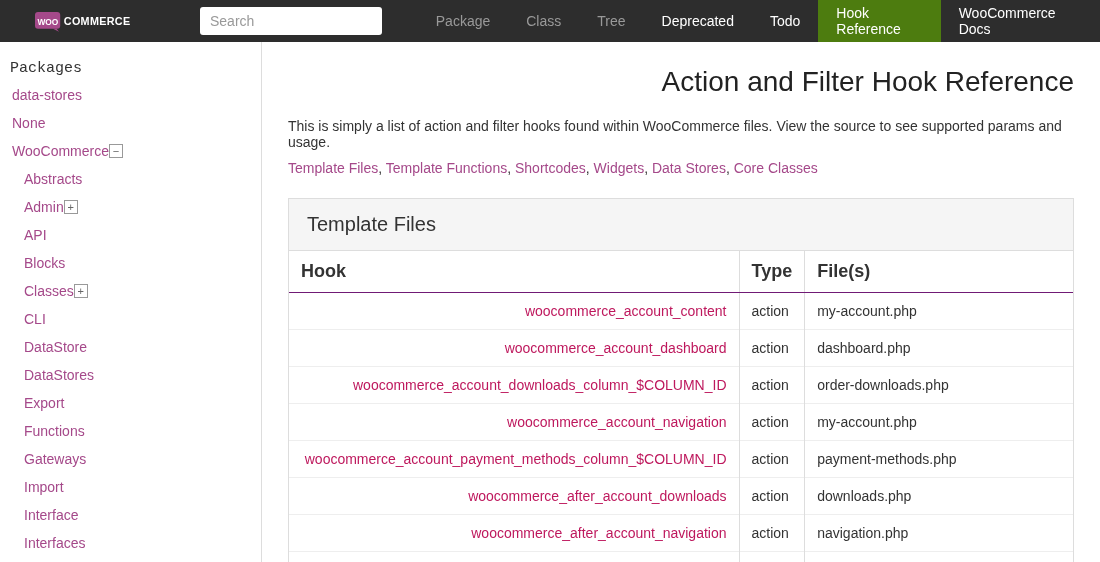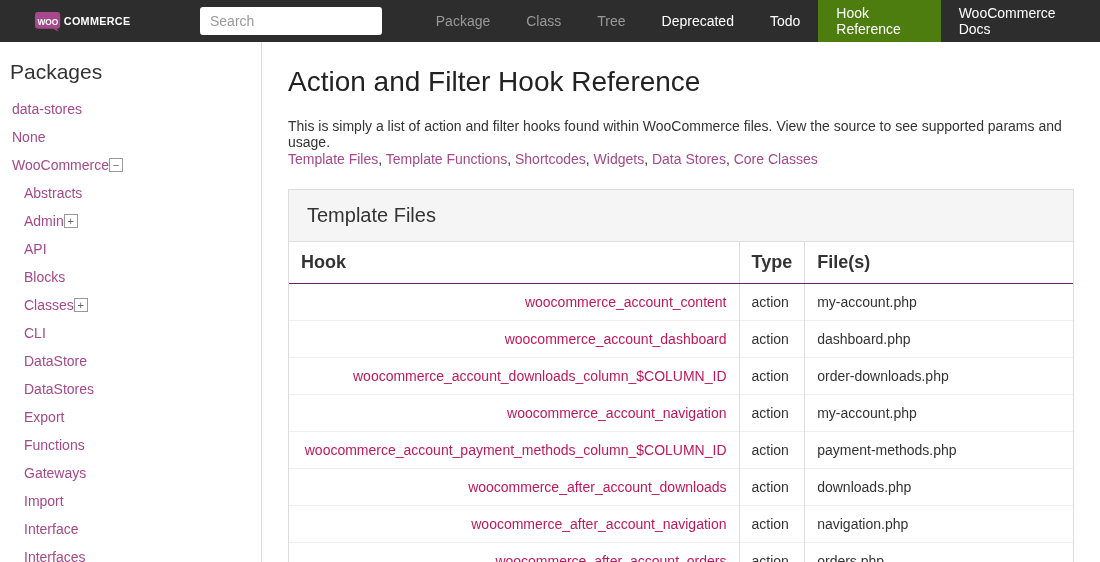--- a/index.html
+++ b/index.html
@@ -9,28 +9,28 @@
 .logo svg { height: 24px; }
 .search-box { background: #fff; border-radius: 3px; padding: 6px 10px; width: 190px; margin-right: 36px; }
 .search-box input { border: none; outline: none; width: 100%; font-size: 14px; color: #333; }
 .search-box input::placeholder { color: #999; }
 .nav { display: flex; height: 100%; margin-left: auto; }
 .nav-item { display: flex; align-items: center; padding: 0 18px; color: #999; font-size: 14px; cursor: pointer; height: 100%; }
 .nav-item.active-white { color: #fff; }
 .nav-item.active-purple { background: #4d7c0f; color: #fff; }
 .layout { display: flex; height: calc(100vh - 42px); }
 .sidebar { width: 262px; border-right: 1px solid #ddd; padding: 18px 12px 18px 8px; overflow-y: auto; flex-shrink: 0; }
-.sidebar-title { font-size: 21px; color: #333; margin-bottom: 11px; padding-left: 2px; }
+.sidebar-title { font-size: 15px; color: #333; margin-bottom: 4px; padding-left: 2px; font-family: Liberation Mono, monospace; }
 .tree-item { display: flex; align-items: center; justify-content: flex-start; padding: 6px 2px; color: #a5498a; font-size: 14px; cursor: pointer; }
 .tree-item.level-1 { padding-left: 4px; }
 .tree-item.level-2 { padding-left: 16px; }
 .tree-toggle { width: 14px; height: 14px; border: 1px solid #999; display: inline-flex; align-items: center; justify-content: center; font-size: 11px; line-height: 1; color: #666; flex-shrink: 0; }
 .main { flex: 1; padding: 24px 26px; overflow-y: auto; }
-.page-title { font-size: 28px; font-weight: 400; color: #222; margin-bottom: 20px; }
-.intro-text { font-size: 14px; color: #333; margin-bottom: 1px; }
+.page-title { font-size: 28px; font-weight: 400; color: #222; margin-bottom: 20px; text-align: right; }
+.intro-text { font-size: 14px; color: #333; margin-bottom: 10px; }
 .link-row { font-size: 14px; margin-bottom: 22px; }
 .link-row a { color: #a5498a; text-decoration: none; cursor: pointer; }
 .link-sep { color: #333; }
 .section-panel { border: 1px solid #ddd; }
 .section-header { background: #f5f5f5; padding: 14px 18px; font-size: 20px; color: #333; border-bottom: 1px solid #ddd; }
 .hook-table { width: 100%; border-collapse: collapse; }
 .hook-table th { text-align: left; padding: 10px 12px; font-weight: 700; font-size: 18px; border-bottom: 1px solid #701a75; }
 .hook-table th:nth-child(2), .hook-table th:nth-child(3) { border-left: 1px solid #ddd; }
 .hook-table td { padding: 10px 12px; font-size: 14px; border-top: 1px solid #eee; }
 .hook-table td:nth-child(1) { text-align: right; }

